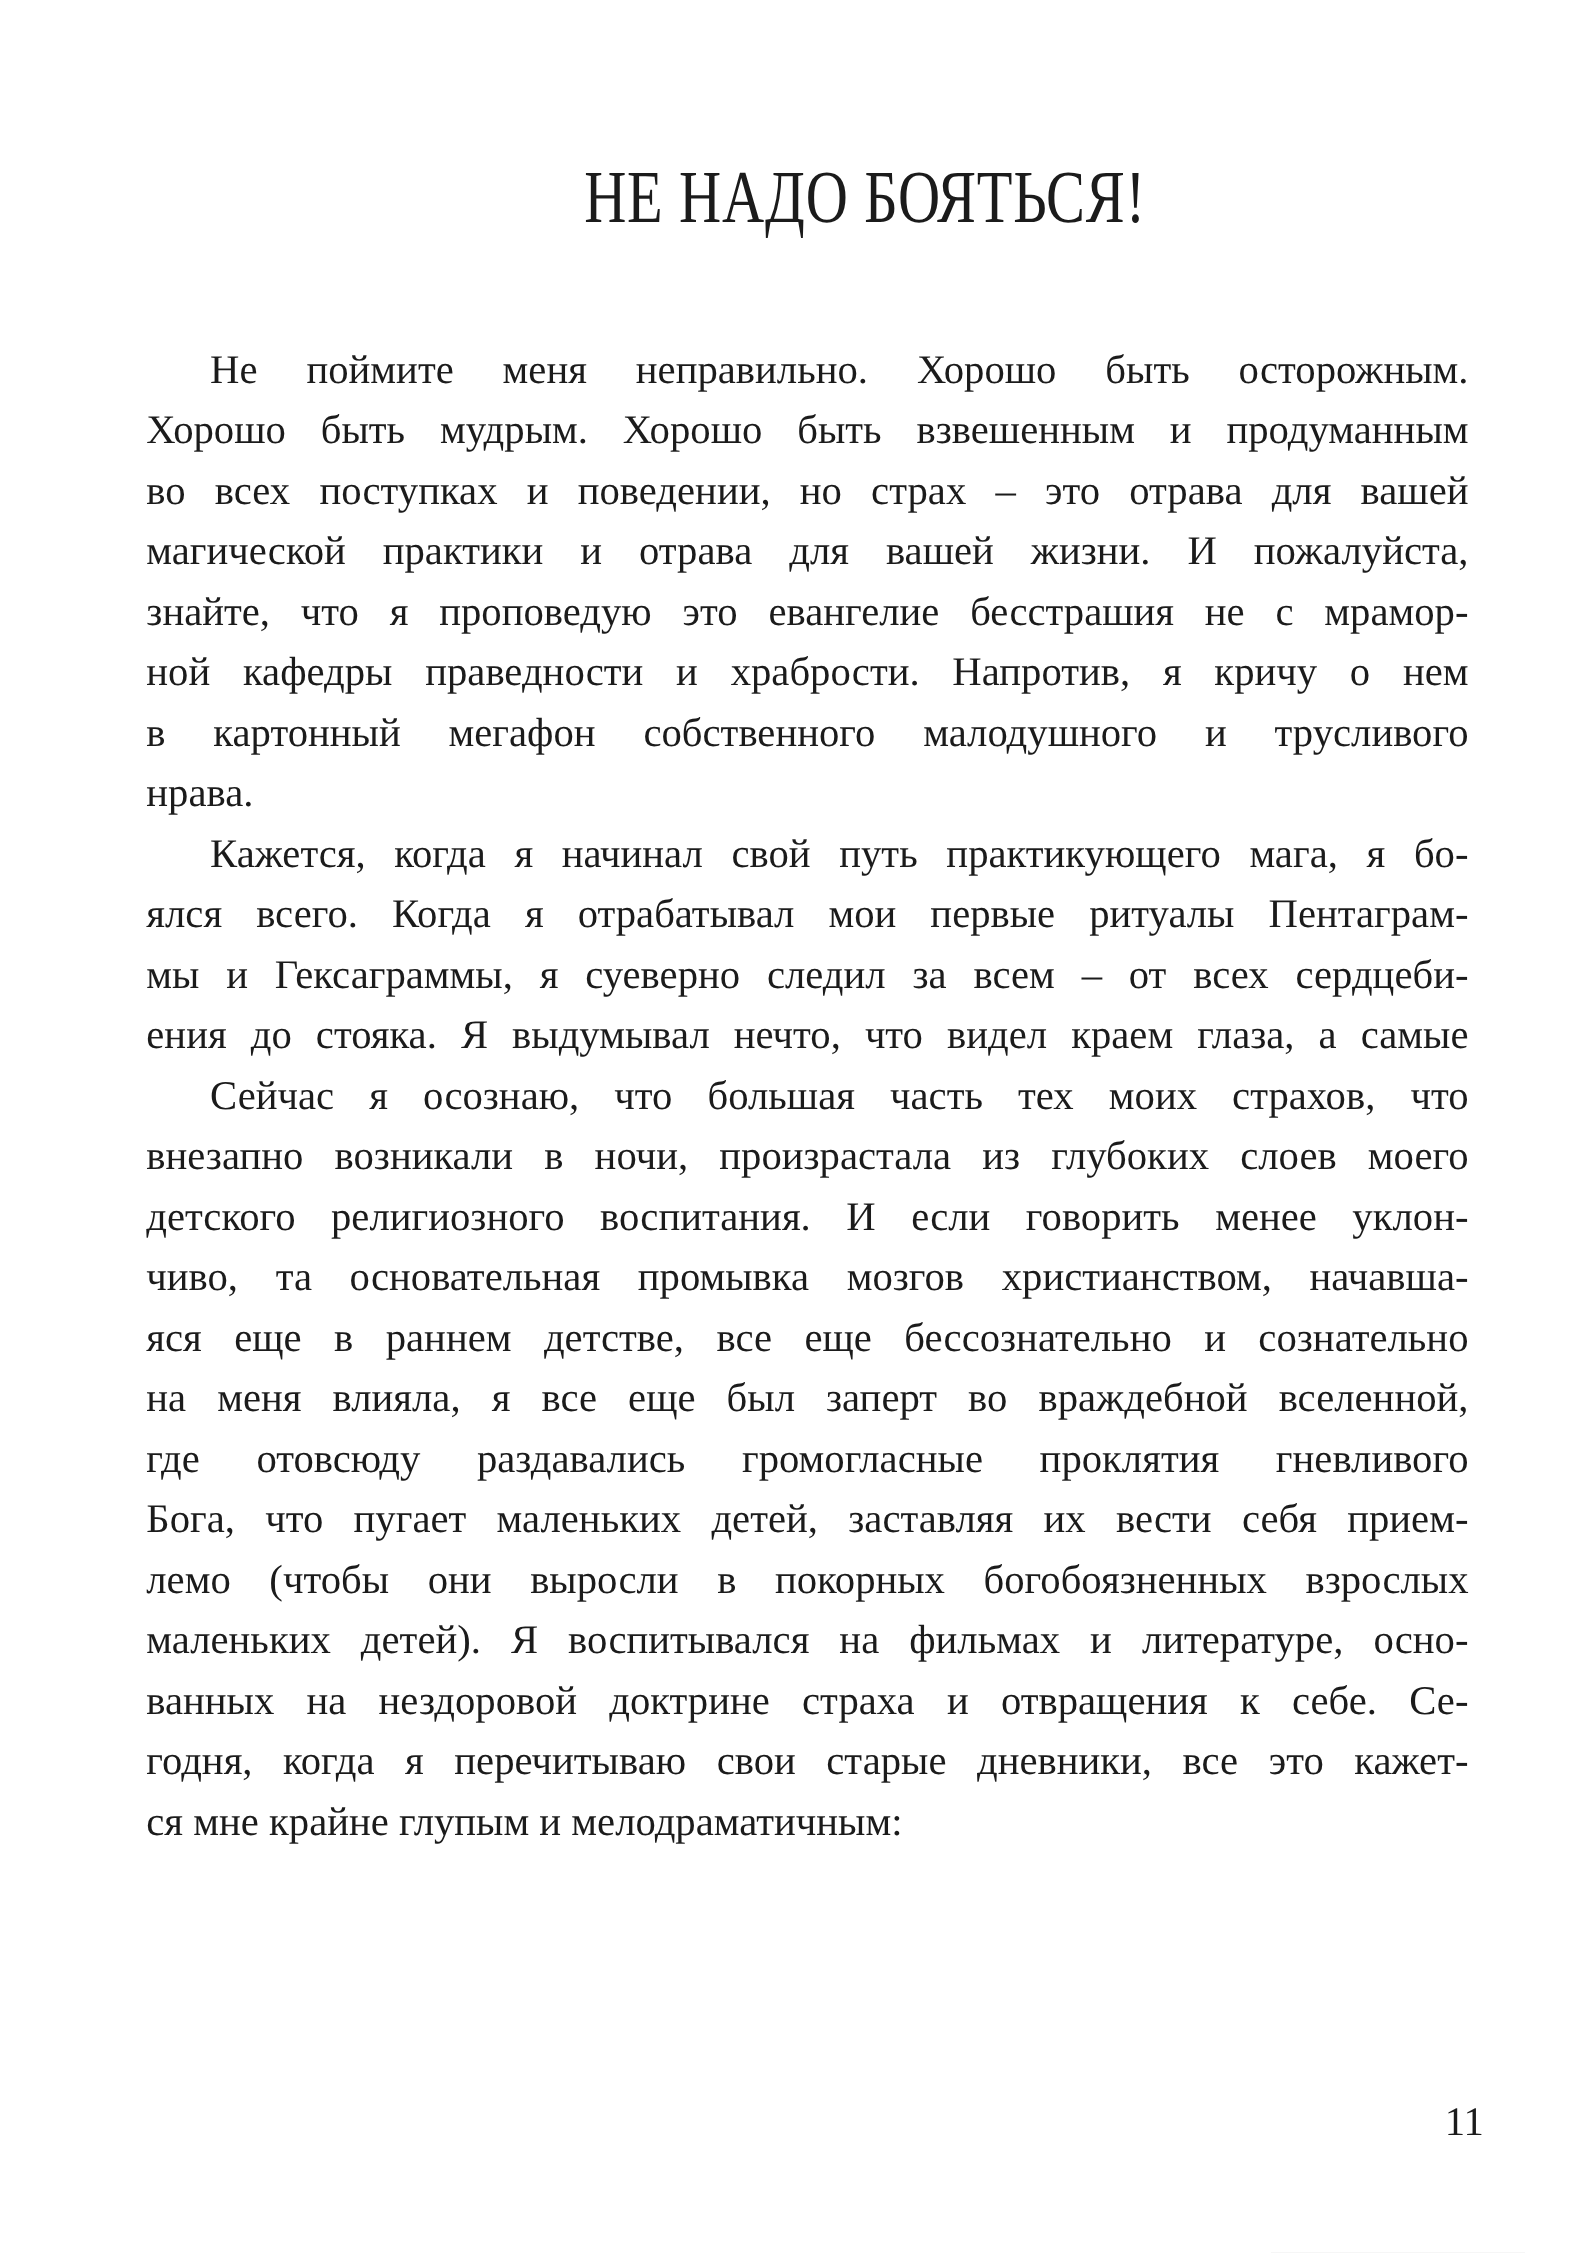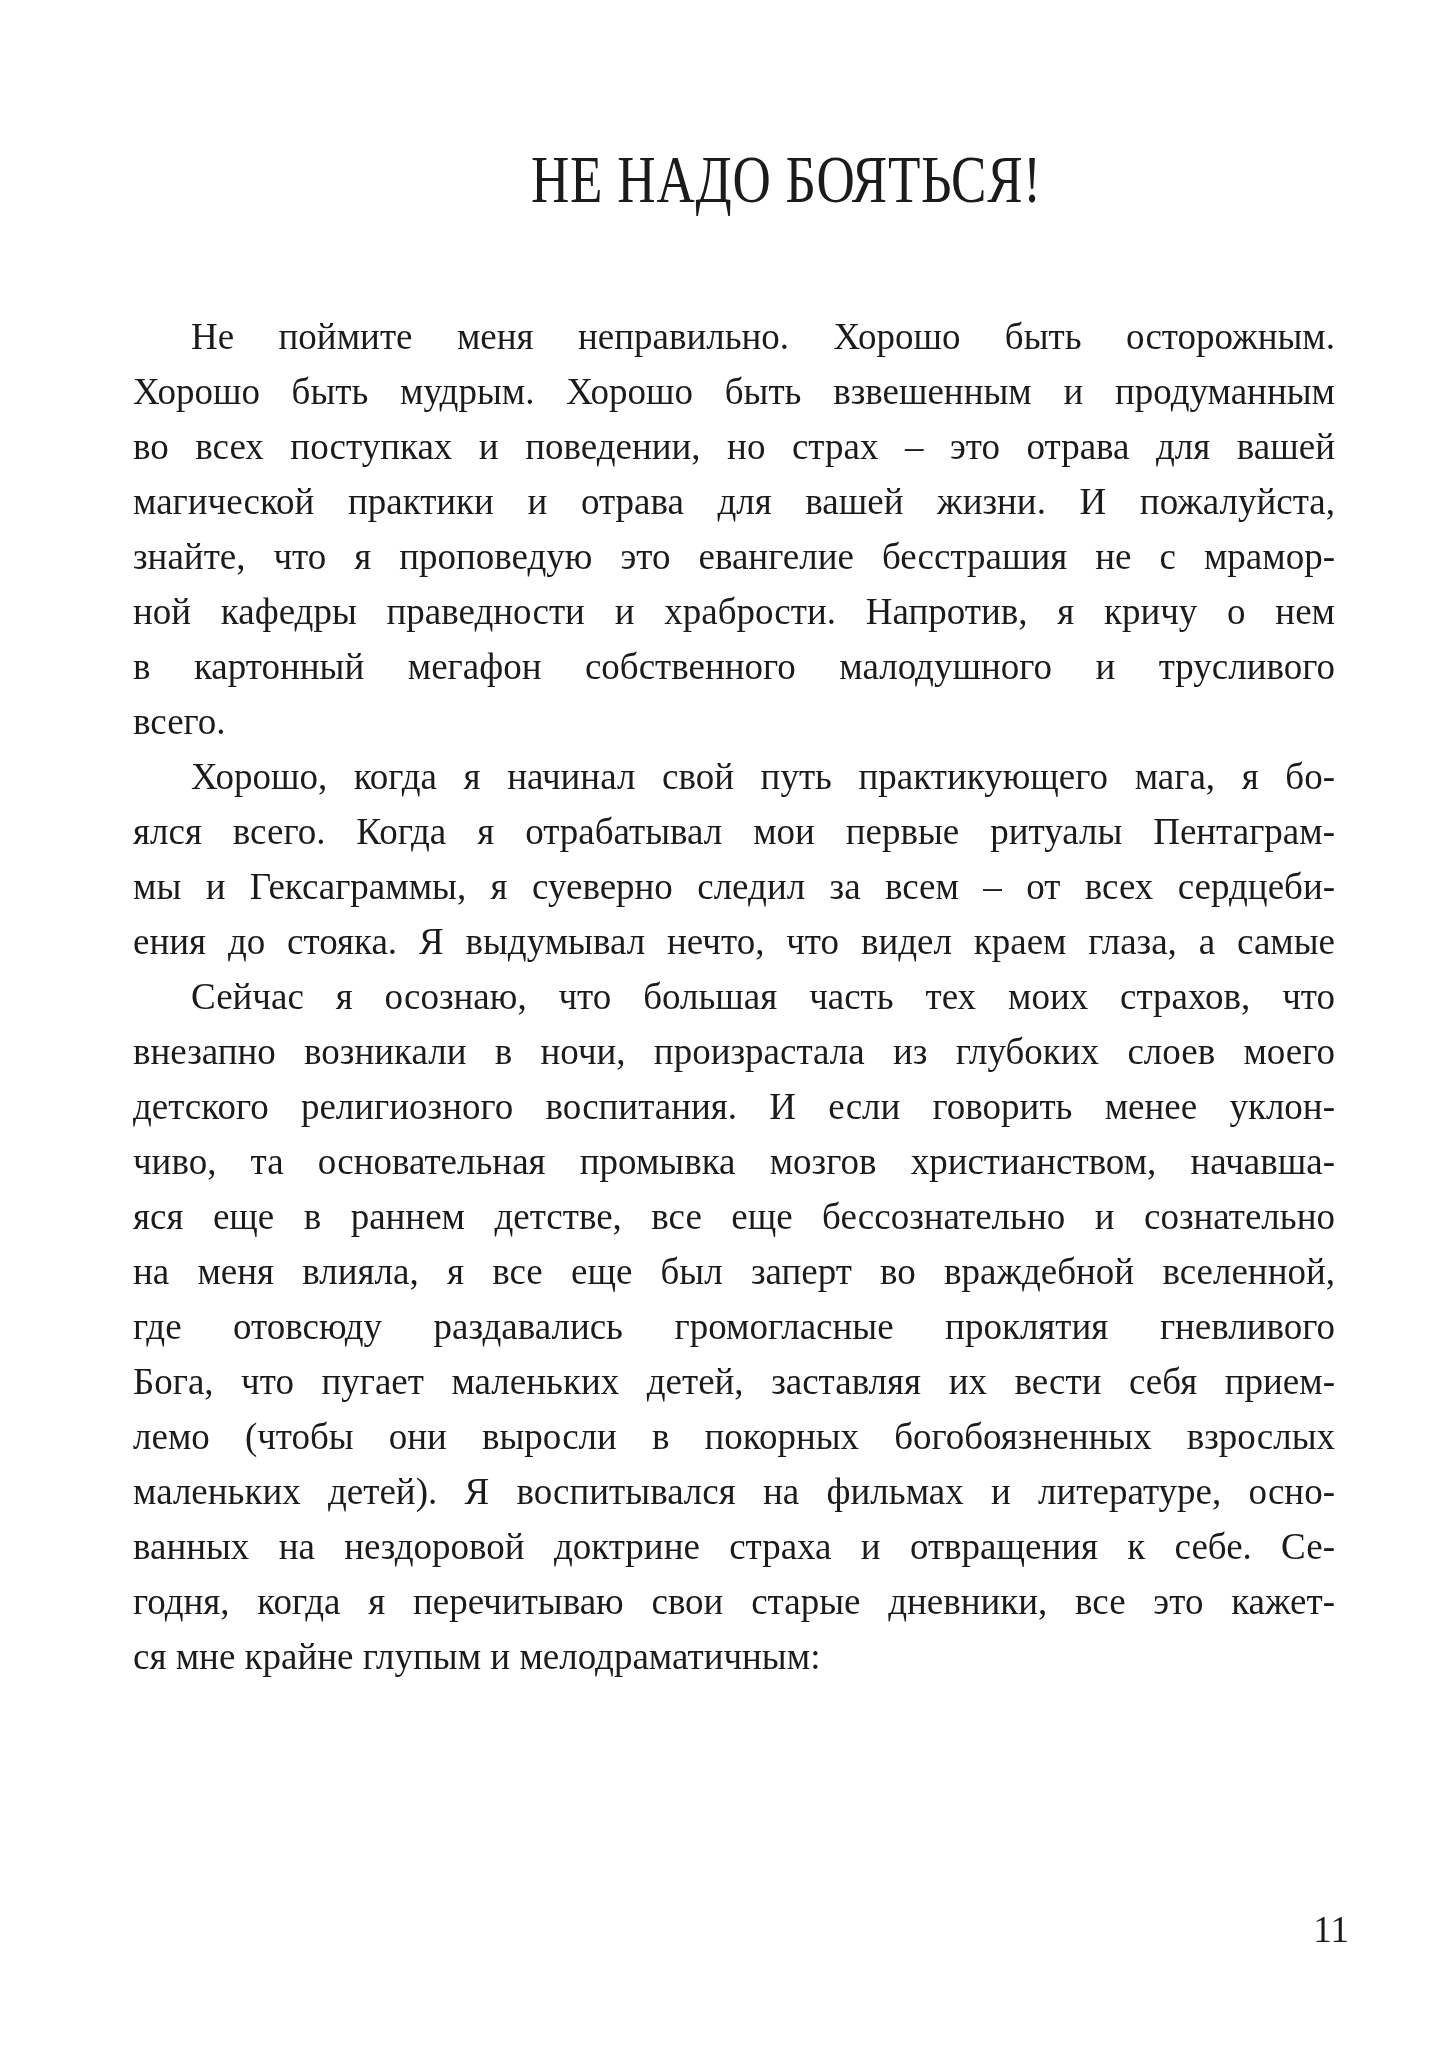--- a/index.html
+++ b/index.html
@@ -69,22 +69,22 @@
   <h1 class="chapter-title"><span class="t">НЕ НАДО БОЯТЬСЯ!</span></h1>
 
   <div class="body-text">
       <div class="line indent">Не поймите меня неправильно. Хорошо быть осторожным.</div>
       <div class="line">Хорошо быть мудрым. Хорошо быть взвешенным и продуманным</div>
       <div class="line">во всех поступках и поведении, но страх – это отрава для вашей</div>
       <div class="line">магической практики и отрава для вашей жизни. И пожалуйста,</div>
       <div class="line">знайте, что я проповедую это евангелие бесстрашия не с мрамор-</div>
       <div class="line">ной кафедры праведности и храбрости. Напротив, я кричу о нем</div>
       <div class="line">в картонный мегафон собственного малодушного и трусливого</div>
-      <div class="line plast">всего.</div>
-      <div class="line indent">Хорошо, когда я начинал свой путь практикующего мага, я бо-</div>
+      <div class="line plast">нрава.</div>
+      <div class="line indent">Кажется, когда я начинал свой путь практикующего мага, я бо-</div>
       <div class="line">ялся всего. Когда я отрабатывал мои первые ритуалы Пентаграм-</div>
       <div class="line">мы и Гексаграммы, я суеверно следил за всем – от всех сердцеби-</div>
       <div class="line">ения до стояка. Я выдумывал нечто, что видел краем глаза, а самые</div>
       <div class="line indent">Сейчас я осознаю, что большая часть тех моих страхов, что</div>
       <div class="line">внезапно возникали в ночи, произрастала из глубоких слоев моего</div>
       <div class="line">детского религиозного воспитания. И если говорить менее уклон-</div>
       <div class="line">чиво, та основательная промывка мозгов христианством, начавша-</div>
       <div class="line">яся еще в раннем детстве, все еще бессознательно и сознательно</div>
       <div class="line">на меня влияла, я все еще был заперт во враждебной вселенной,</div>
       <div class="line">где отовсюду раздавались громогласные проклятия гневливого</div>

